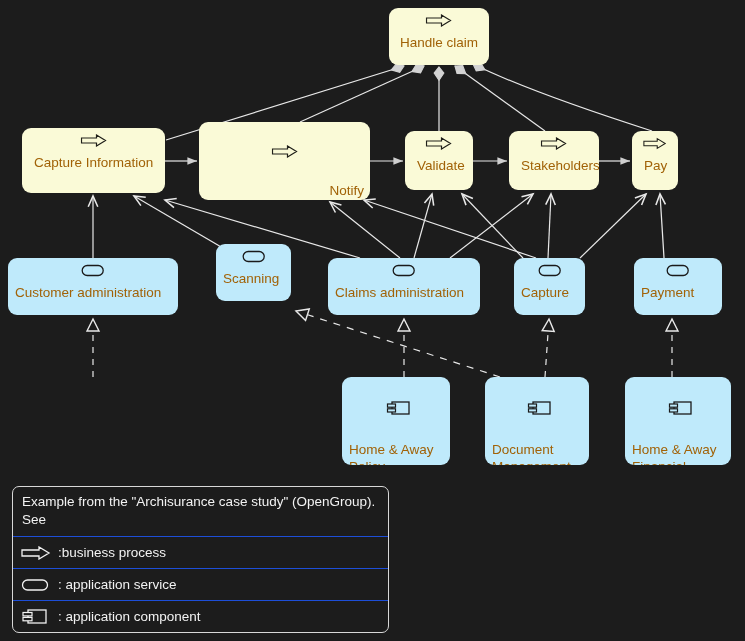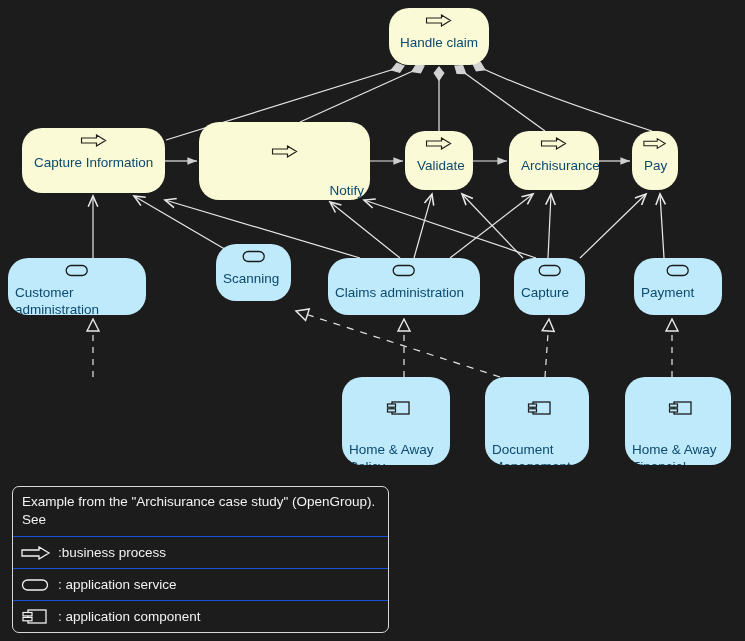--- a/index.html
+++ b/index.html
@@ -19,22 +19,22 @@
     position: absolute;
     left: 0;
     top: 0;
     width: 745px;
     height: 641px;
     pointer-events: none;
   }
   .node {
     position: absolute;
     box-sizing: border-box;
-    border-radius: 20px;
-    color: #0c4a6e;
+    border-radius: 9px;
+    color: #a16207;
     font-size: 13.5px;
     line-height: 17px;
     padding: 26px 6px 4px 7px;
     overflow: hidden;
     z-index: 3;
   }
   .node.process {
     background: #fafad7;
     padding-left: 12px;
   }
@@ -182,33 +182,33 @@
     </span>
     <span>Validate</span>
   </div>
 
   <div class="node process" style="left:509px;top:131px;width:90px;height:59px;">
     <span class="glyph">
       <svg width="27" height="13" viewBox="0 0 27 13">
           <path d="M1,4 L16,4 L16,1 L25,6.5 L16,12 L16,9 L1,9 Z" fill="#fafad7" stroke="#20201a" stroke-width="1.2"></path>
         </svg>
     </span>
-    <span>Archisurance</span>
+    <span>Stakeholders</span>
   </div>
 
   <div class="node process" style="left:632px;top:131px;width:46px;height:59px;">
     <span class="glyph">
       <svg width="24" height="13" viewBox="0 0 27 13">
           <path d="M1,4 L16,4 L16,1 L25,6.5 L16,12 L16,9 L1,9 Z" fill="#fafad7" stroke="#20201a" stroke-width="1.2"></path>
         </svg>
     </span>
     <span>Pay</span>
   </div>
 
-  <div class="node service" style="left:8px;top:258px;width:138px;height:57px;">
+  <div class="node service" style="left:8px;top:258px;width:170px;height:57px;">
     <span class="glyph">
       <svg width="24" height="13" viewBox="0 0 24 13">
           <rect x="1.2" y="1.5" width="21" height="10" rx="5" ry="5" fill="#bfeafb" stroke="#1a1a1a" stroke-width="1.3"></rect>
         </svg>
     </span>
     <span>Customer administration</span>
   </div>
 
   <div class="node service" style="left:216px;top:244px;width:75px;height:57px;">
     <span class="glyph">

